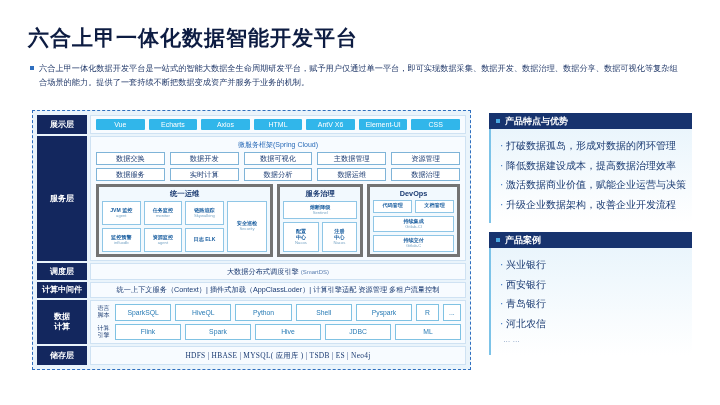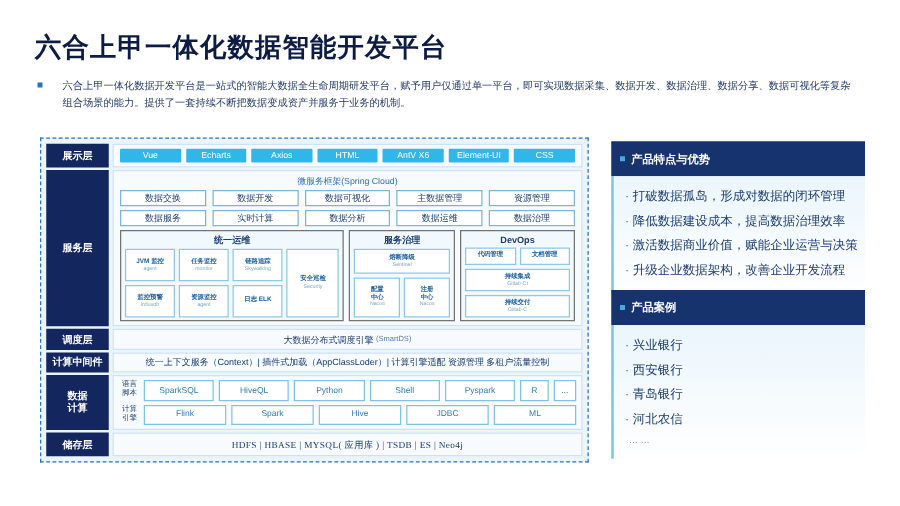--- a/index.html
+++ b/index.html
@@ -20,21 +20,21 @@
   .logo-en{font-size:11px;font-weight:bold;color:#c8102e;letter-spacing:.5px;}
   .logo-cn{font-size:7px;color:#c8102e;letter-spacing:1px;margin-top:2px;}
 
   .title{
     position:absolute;left:28px;top:24px;
     font-size:21px;font-weight:bold;color:#0d1c42;letter-spacing:1px;
   }
   .intro{
     position:absolute;left:30px;top:62px;width:655px;
     font-size:8.2px;line-height:1.75;color:#243b6b;
-    display:flex;gap:16px;
+    display:flex;gap:5px;
   }
   .intro .sq{width:4px;height:4px;background:#2f6fbf;margin-top:4px;flex:none;}
   .intro p{margin:0;}
 
   
   .board{
     position:absolute;left:32px;top:110px;width:439px;height:260px;
     border:1px dashed #2f6fbf;background:#eaf4fb;
     box-sizing:border-box;padding:4px 4px 4px 4px;
   }
@@ -59,21 +59,21 @@
   .r-service{flex:1;}
   .svc-inner{display:flex;flex-direction:column;height:100%;box-sizing:border-box;padding:2px 5px 3px;}
   .svc-title{font-size:7px;color:#2b6cb8;text-align:center;margin:1px 0 2px;}
   .cells{display:flex;gap:5px;margin-bottom:3px;}
   .cell{
     flex:1;border:1px solid #7fb4d8;background:#fff;color:#1b3b72;
     font-size:7.2px;text-align:center;line-height:11px;height:11px;
   }
   .groups{display:flex;gap:4px;flex:1;}
   .group{
-    border:1px solid #737373;background:#f2f9fe;box-sizing:border-box;
+    border:3px solid #737373;background:#f2f9fe;box-sizing:border-box;
     padding:2px 3px;display:flex;flex-direction:column;
   }
   .g-ops{flex:2.35;}
   .g-gov{flex:1.05;}
   .g-dev{flex:1.15;}
   .group-title{font-size:7.3px;font-weight:bold;color:#1b3b72;text-align:center;margin-bottom:2px;}
   .mini{
     border:1px solid #8fc6e6;background:#fff;color:#2f7fb8;
     font-size:4.6px;text-align:center;line-height:1.15;
     display:flex;flex-direction:column;align-items:center;justify-content:center;
@@ -124,21 +124,21 @@
   .chip.w2{flex:.38;}
   .chip.w3{flex:.3;}
 
   
   .r-store{height:19px;font-family:Liberation Serif, serif;}
   .store-line{height:100%;display:flex;align-items:center;justify-content:center;font-size:7.4px;color:#1b3b72;letter-spacing:.3px;}
 
   
   .panel{position:absolute;top:113px;left:489px;width:203px;}
   .panel-head{
-    background:#17336e;color:#fff;height:28px;display:flex;align-items:center;
+    background:#17336e;color:#fff;height:16px;display:flex;align-items:center;
     padding-left:7px;gap:5px;font-size:9px;font-weight:bold;
   }
   .panel-head .sq{width:4px;height:4px;background:#4aa8e0;flex:none;}
   .panel-body{
     border-left:2px solid #7cc3e8;
     background:linear-gradient(180deg,#eaf5fc 0%,#ffffff 100%);
     padding:7px 9px 9px;
   }
   .pb-line{font-size:10px;color:#1b3b72;line-height:1.95;white-space:nowrap;}
   .pb-line:before{content:"·  ";color:#2f6fbf;}

